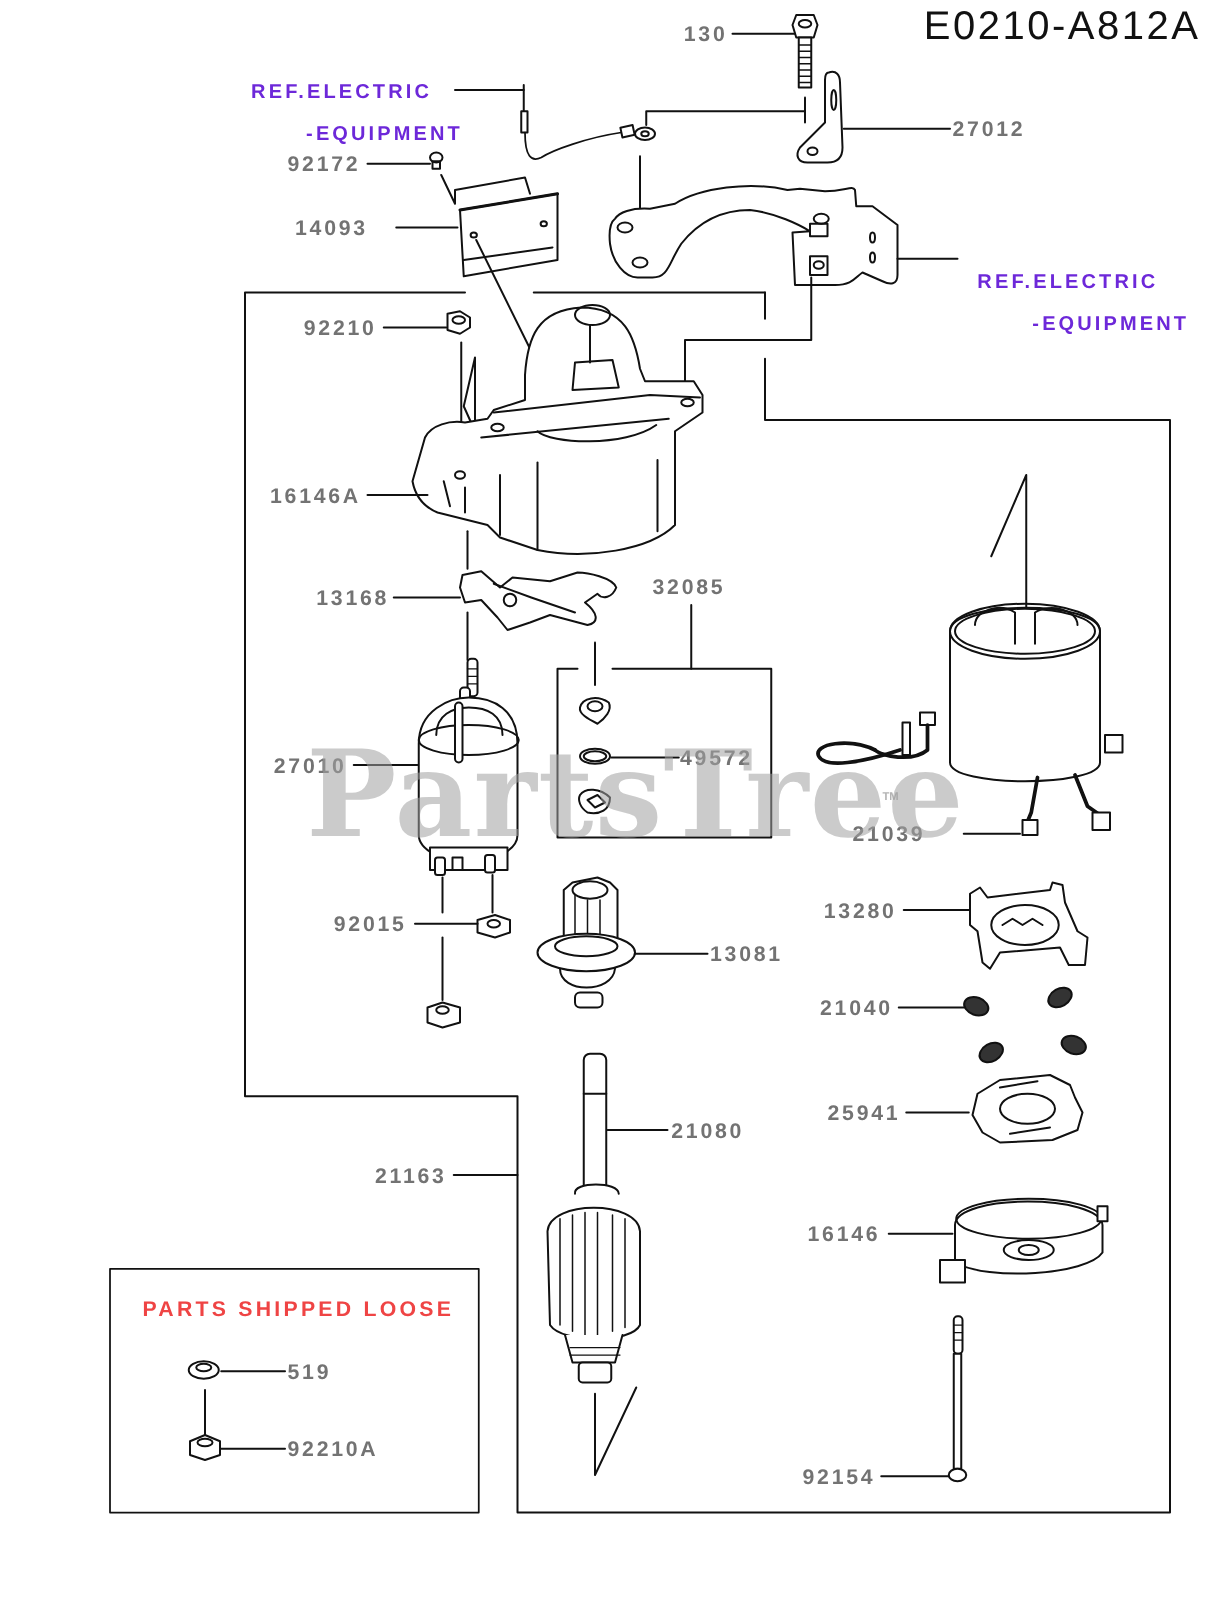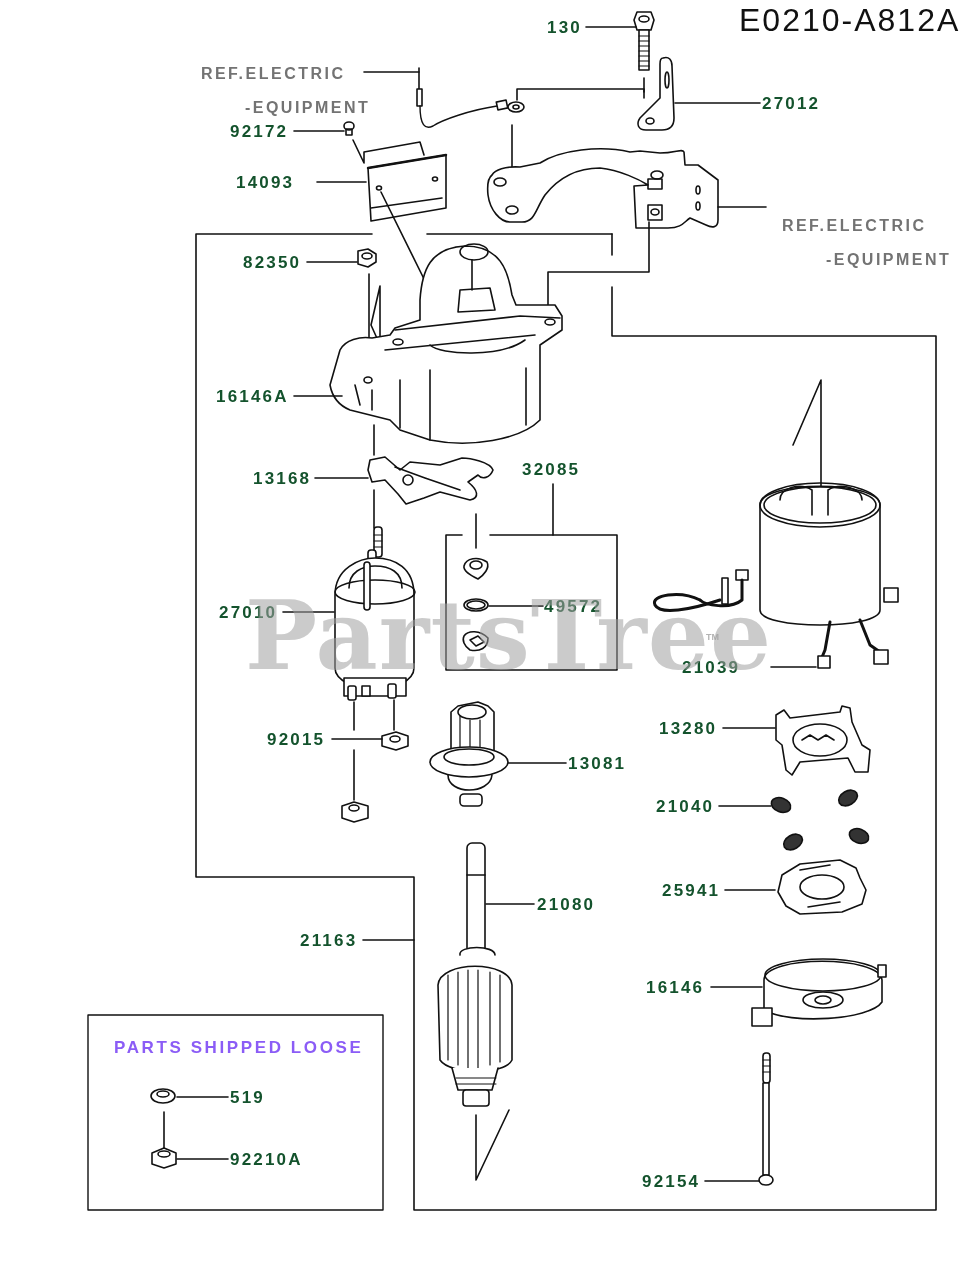--- a/index.html
+++ b/index.html
@@ -1,23 +1,23 @@
 <!DOCTYPE html>
 <html><head>
 <meta charset="utf-8">
 <style>
   html, body { margin: 0; padding: 0; background: #ffffff; }
   body { width: 977px; height: 1280px; position: relative; overflow: hidden; font-family: "Liberation Mono", "DejaVu Sans Mono", monospace; }
   #diagram { position: absolute; left: 0; top: 0; width: 977px; height: 1280px; }
-  .lbl { position: absolute; font-family: "Liberation Sans", "DejaVu Sans", sans-serif; font-weight: bold; font-size: 17px; color: #14532d; letter-spacing: 2.2px; white-space: pre; line-height: 17px; }
+  .lbl { position: absolute; font-family: "Liberation Sans", "DejaVu Sans", sans-serif; font-weight: bold; font-size: 17px; color: #737373; letter-spacing: 2.2px; white-space: pre; line-height: 17px; }
   .title { position: absolute; font-family: "Liberation Sans", "DejaVu Sans", sans-serif; font-size: 32px; color: #111; letter-spacing: 2px; line-height: 24px; }
-  .ref { position: absolute; font-family: "Liberation Sans", "DejaVu Sans", sans-serif; font-weight: bold; font-size: 16px; color: #737373; letter-spacing: 2.5px; line-height: 17px; white-space: pre; }
+  .ref { position: absolute; font-family: "Liberation Sans", "DejaVu Sans", sans-serif; font-weight: bold; font-size: 16px; color: #6d28d9; letter-spacing: 2.5px; line-height: 17px; white-space: pre; }
   .watermark { position: absolute; left: 245px; top: 588px; font-family: "DejaVu Serif", "Liberation Serif", serif; font-size: 96px; font-weight: bold; color: rgba(160,160,160,0.55); letter-spacing: 1px; line-height: 96px; pointer-events: none; }
   .tm { position: absolute; left: 706px; top: 632px; font-family: "Liberation Sans", sans-serif; font-size: 9px; color: rgba(160,160,160,0.8); font-weight: bold; }
-  .loose-title { position: absolute; left: 114px; top: 1038px; font-family: "Liberation Sans", sans-serif; font-weight: bold; font-size: 17px; letter-spacing: 2.6px; color: #8b5cf6; white-space: pre; }
+  .loose-title { position: absolute; left: 114px; top: 1038px; font-family: "Liberation Sans", sans-serif; font-weight: bold; font-size: 17px; letter-spacing: 2.6px; color: #ef4444; white-space: pre; }
 </style>
 </head>
 <body>
 
 <svg id="diagram" width="977" height="1280" viewBox="0 0 977 1280" xmlns="http://www.w3.org/2000/svg">
   <g fill="none" stroke="#111" stroke-width="1.6" stroke-linecap="round" stroke-linejoin="round">
 
     <polyline points="372,234 196,234 196,877 414,877 414,1210 936,1210 936,336 612,336 612,287"></polyline>
     <line x1="427" y1="234" x2="612" y2="234"></line>
     <line x1="612" y1="234" x2="612" y2="255"></line>
@@ -263,21 +263,21 @@
 </div>
 <div class="ref" style="left:768px; top:200px;">
   <span>REF.ELECTRIC</span><br>
   <span style="padding-left:44px;">-EQUIPMENT</span>
 </div>
 
 <div class="lbl" style="left:547px; top:19px;">130</div>
 <div class="lbl" style="left:762px; top:95px;">27012</div>
 <div class="lbl" style="left:230px; top:123px;">92172</div>
 <div class="lbl" style="left:236px; top:174px;">14093</div>
-<div class="lbl" style="left:243px; top:254px;">82350</div>
+<div class="lbl" style="left:243px; top:254px;">92210</div>
 <div class="lbl" style="left:216px; top:388px;">16146A</div>
 <div class="lbl" style="left:253px; top:470px;">13168</div>
 <div class="lbl" style="left:522px; top:461px;">32085</div>
 <div class="lbl" style="left:544px; top:598px;">49572</div>
 <div class="lbl" style="left:219px; top:604px;">27010</div>
 <div class="lbl" style="left:267px; top:731px;">92015</div>
 <div class="lbl" style="left:568px; top:755px;">13081</div>
 <div class="lbl" style="left:682px; top:659px;">21039</div>
 <div class="lbl" style="left:659px; top:720px;">13280</div>
 <div class="lbl" style="left:656px; top:798px;">21040</div>

